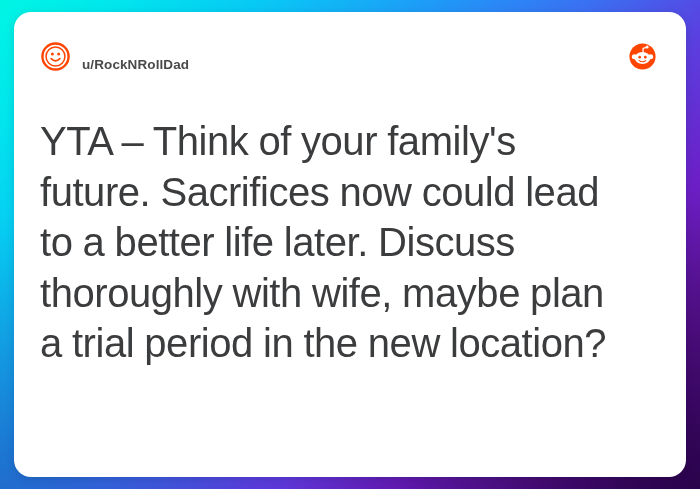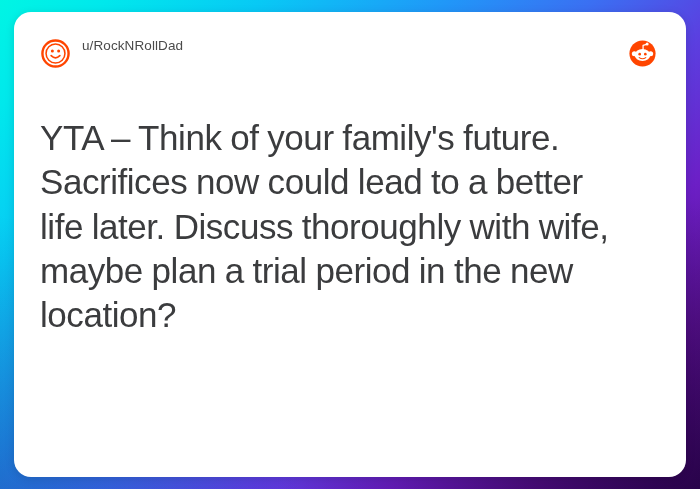--- a/index.html
+++ b/index.html
@@ -55,23 +55,24 @@
     border-radius: 17px;
     box-shadow: 0 2px 10px rgba(0,0,0,0.13);
     padding: 26px 26px 20px 26px;
     display: flex;
     flex-direction: column;
   }
 
   
   .card-header {
     display: flex;
-    align-items: flex-start;
+    align-items: flex-end;
     height: 34px;
     flex: 0 0 auto;
+    font-weight: bold;
   }
 
   .avatar {
     width: 31px;
     height: 31px;
     flex: 0 0 auto;
     display: block;
   }
 
   .username {
@@ -94,21 +95,21 @@
     margin-right: 2px;
   }
 
   
   .card-body {
     flex: 1 1 auto;
     padding-top: 44px;
   }
 
   .post-text {
-    font-size: 35px;
+    font-size: 40px;
     line-height: 1.265;
     color: #3B3C3E;
     letter-spacing: -0.45px;
     font-weight: 400;
     margin: 0;
     max-width: 572px;
     word-spacing: -0.5px;
   }
 </style>
 </head>

